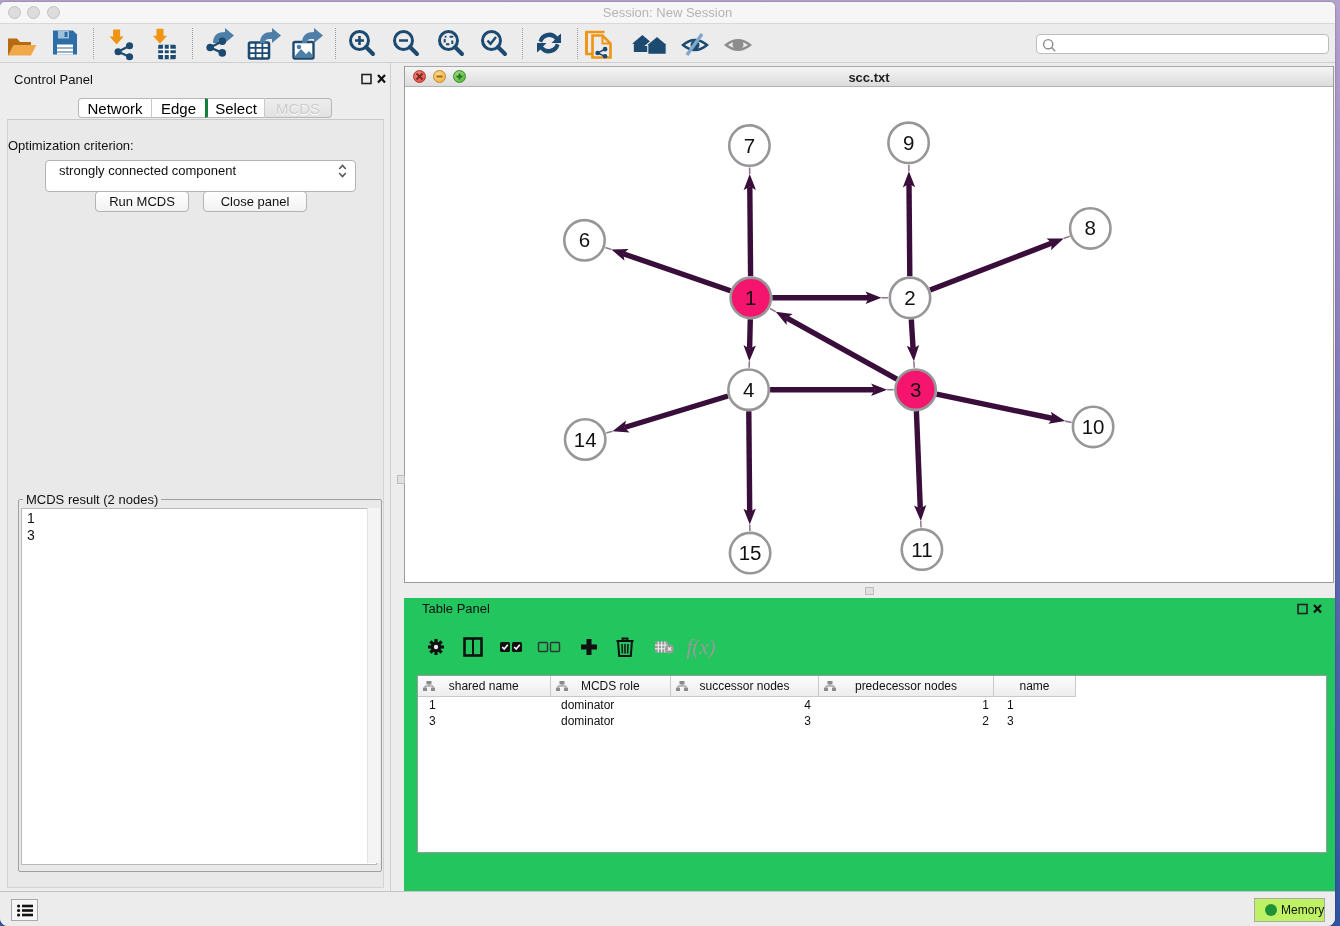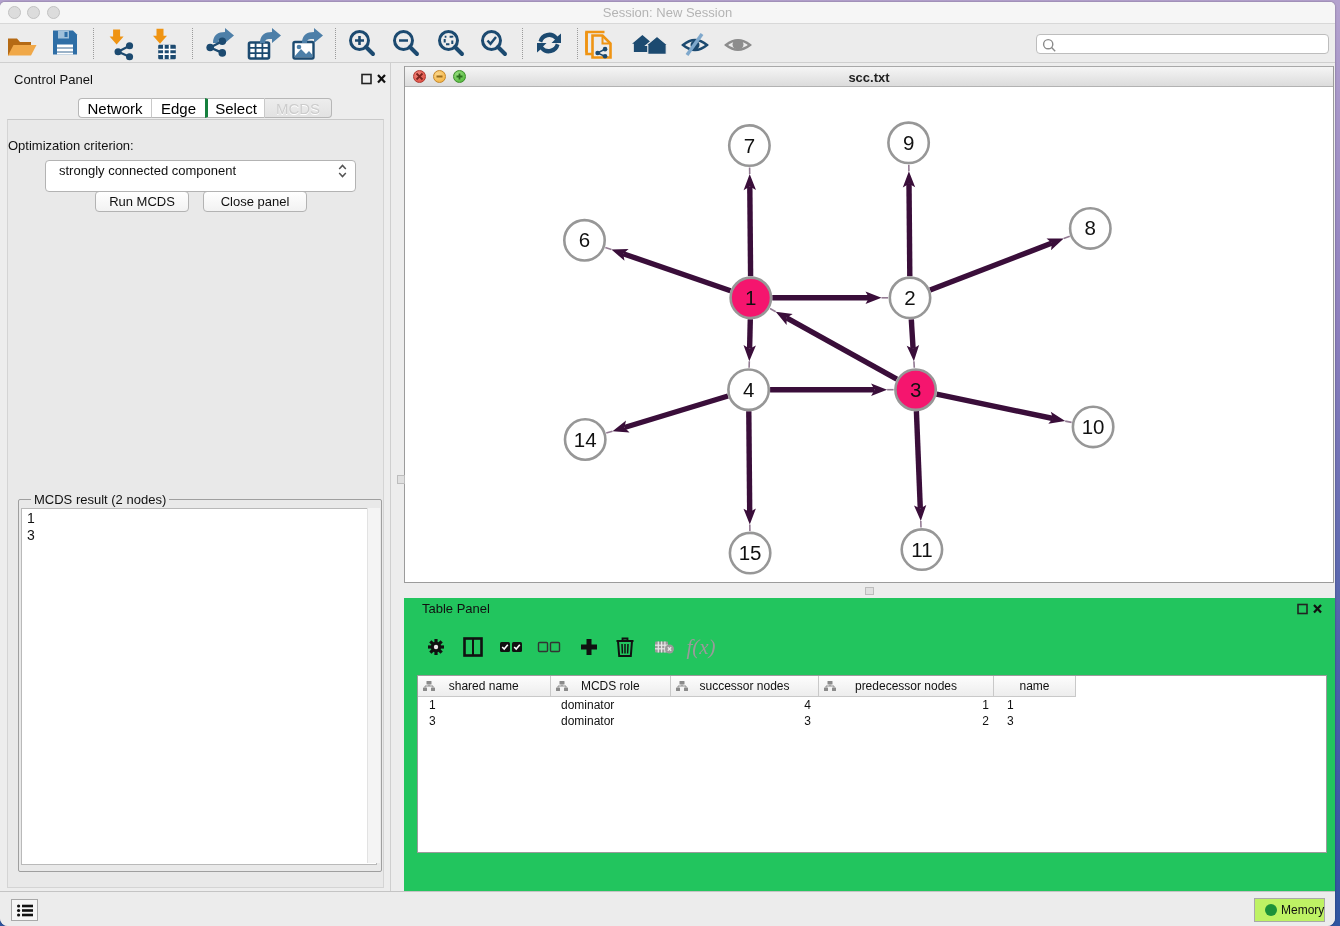--- a/index.html
+++ b/index.html
@@ -15,21 +15,21 @@
 #statusbar{left:0;top:889px;width:100%;height:35px;background:#ececec;border-top:1px solid #c4c4c4}
 #cpanel{left:0;top:0;width:391px;height:828px;background:#ededed;border-right:1px solid #cfcfcf}
 .ptitle{font-size:13px;color:#111}
 .tabs{font-size:15px;color:#000}
 .tab{position:absolute;top:0;height:20px;background:#fff;border-top:1px solid #b7b7b7;border-bottom:1px solid #b7b7b7;text-align:center;line-height:20px}
 .tabsel{background:linear-gradient(#ededed,#e2e2e2);color:#cccccc;text-shadow:0 1px 0 #fff}
 #cpcontent{left:7px;top:56px;width:377px;height:769px;background:#e9e9e9;border:1px solid #d4d4d4;border-top:1px solid #c9c9c9}
 .btn{position:absolute;background:linear-gradient(#ffffff,#f2f2f2);border:1px solid #b3b3b3;border-radius:4px;font-size:13px;text-align:center;color:#111}
 #combo{left:37px;top:40px;width:311px;height:32px;background:#fff;border:1px solid #b3b3b3;border-radius:4px;font-size:13px;line-height:19px;padding-left:13px;color:#111}
 fieldset{position:absolute;left:10px;top:372px;width:364px;height:380px;border:1px solid #9f9f9f;border-radius:2px}
-legend{font-size:13px;color:#111;margin-left:12px;padding:0 3px}
+legend{font-size:13px;color:#111;margin-left:4px;padding:0 3px}
 #mcdsbox{left:2px;top:1px;width:356px;height:357px;background:#fff;border:1px solid #b9b9b9;font-size:14px;color:#111;padding:1px 0 0 5px;line-height:16.5px}
 #mcdsscroll{right:1px;top:1px;width:13px;height:355px;background:#f4f4f4;border-left:1px solid #e2e2e2}
 #netwin{left:404px;top:3px;width:930px;height:517px;background:#fff;border:1px solid #9b9b9b;border-top:none}
 #nettitle{left:0;top:0;width:100%;height:21px;background:linear-gradient(#f5f5f5,#dcdcdc);border-top:1px solid #a8a8a8;border-bottom:1px solid #b2b2b2}
 .mac{width:13px;height:13px;border-radius:50%;top:3px}
 #nettext{width:100%;top:3px;text-align:center;font-size:13px;font-weight:bold;color:#222}
 #tpanel{left:404px;top:535px;width:931px;height:293px;background:#22c55e}
 #tblbox{left:13px;top:77px;width:910px;height:178px;background:#fff;border:1px solid #9b9b9b}
 .th{position:absolute;top:0;height:21px;background:linear-gradient(#fdfdfd,#ededed);border-right:1px solid #c9c9c9;border-bottom:1px solid #c9c9c9;font-size:12px;color:#111;text-align:center;line-height:21px}
 .td{position:absolute;font-size:12px;color:#111;height:16px;line-height:16px}

